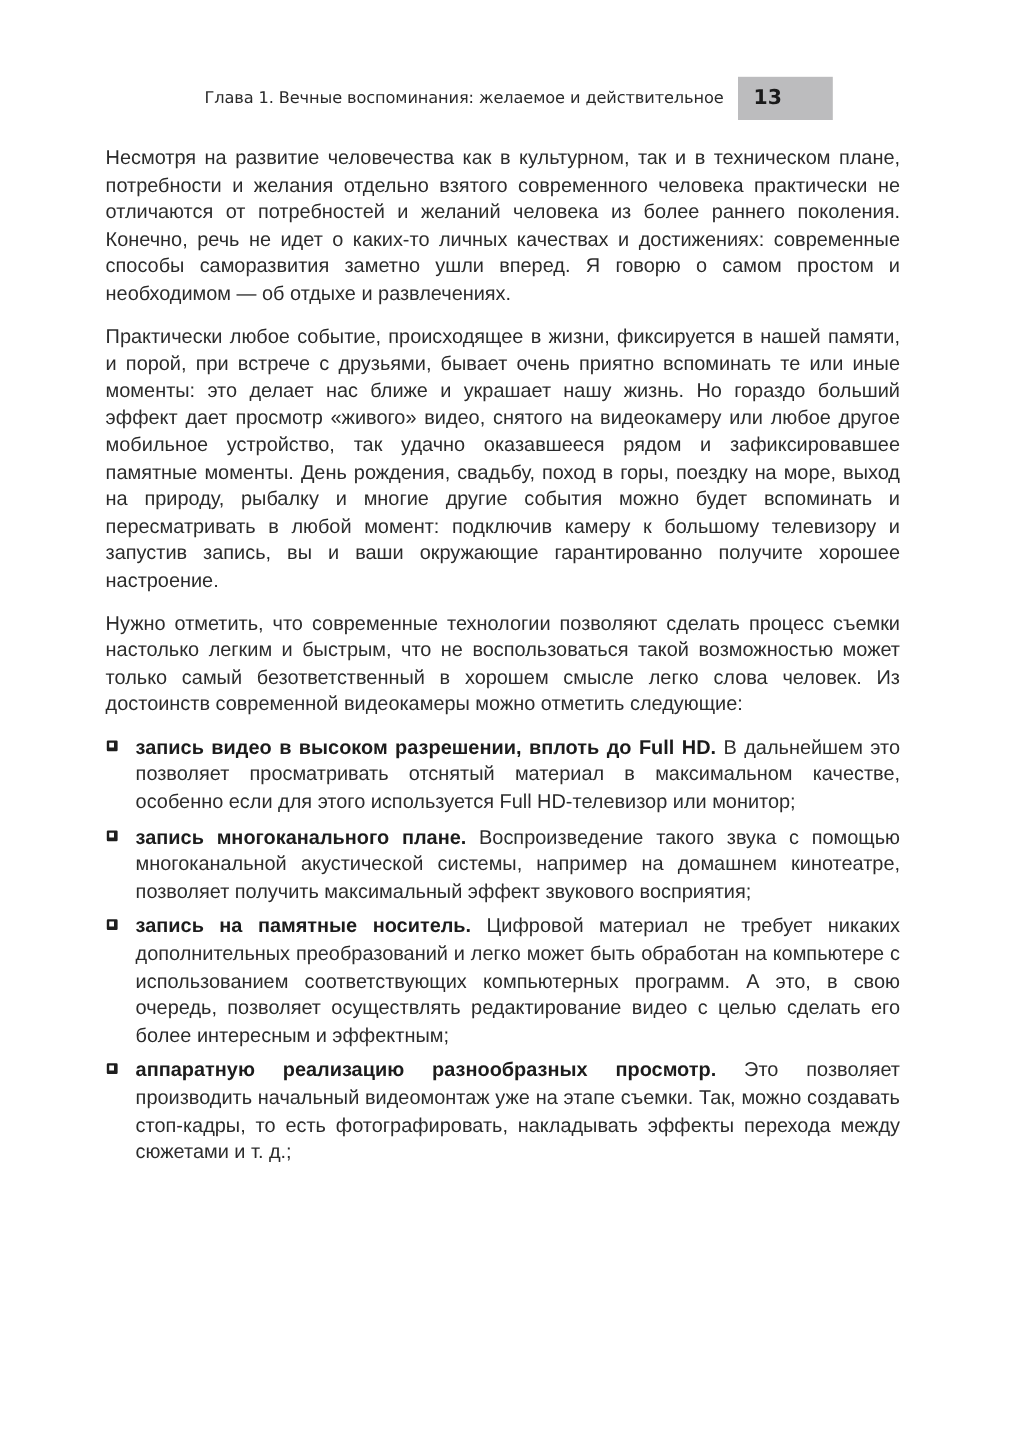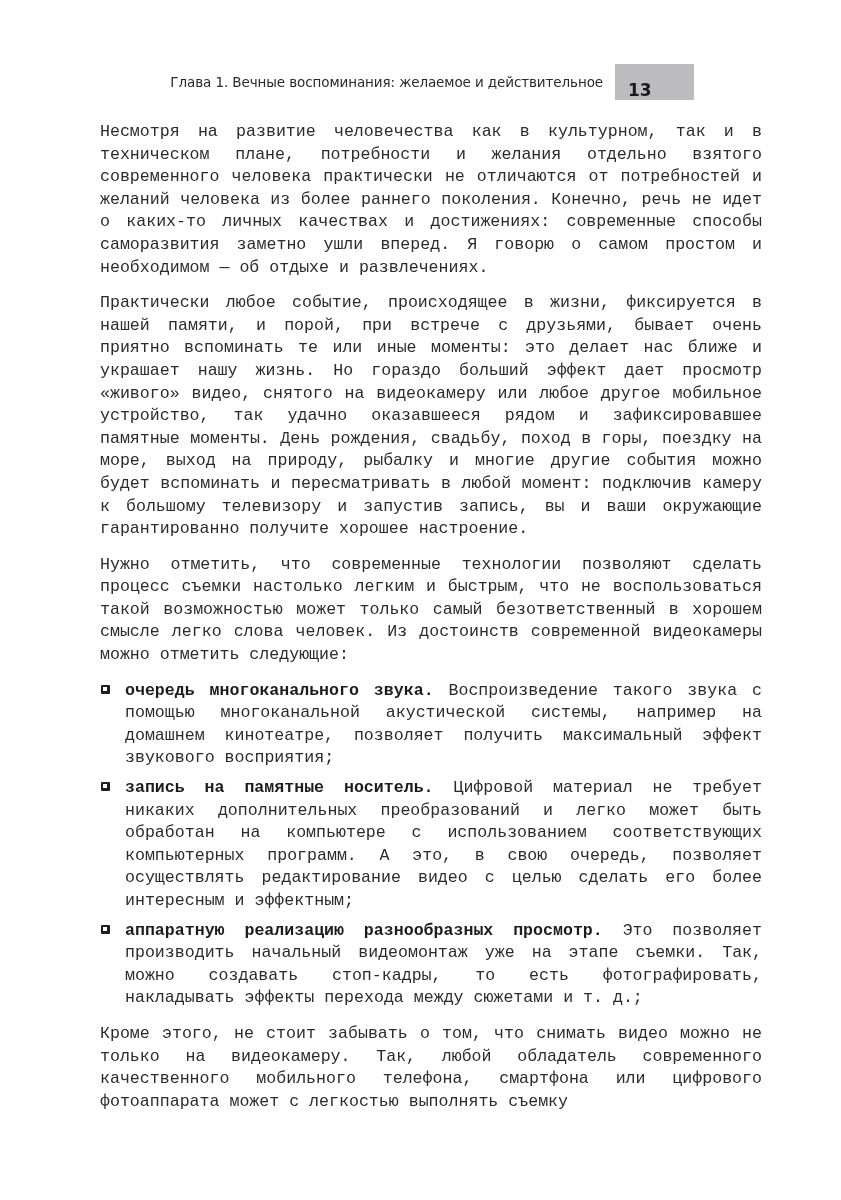--- a/index.html
+++ b/index.html
@@ -10,30 +10,30 @@
     position: absolute; top: 64px; right: 0; height: 36px;
     display: flex; align-items: center;
   }
   .running-title {
     font-family: "DejaVu Sans", sans-serif;
     font-size: 13.5px; color: #2a2a2a; letter-spacing: -0.1px;
     margin-right: 12px;
   }
   .page-num-box {
     width: 79px; height: 36px; background: #bcbcbe;
-    display: flex; align-items: flex-end; padding-left: 13px; box-sizing: border-box;
+    display: flex; align-items: center; padding-left: 13px; box-sizing: border-box;
   }
   .page-num {
     font-family: "DejaVu Sans", sans-serif; font-weight: bold;
     font-size: 17px; color: #1a1a1a;
   }
 
   .body-text {
-    position: absolute; left: 100px; top: 121px; width: 662px;
-    font-family: Liberation Mono, monospace;
+    position: absolute; left: 88px; top: 121px; width: 662px;
+    font-family: Liberation Sans, sans-serif;
     font-size: 16.6px; line-height: 22.6px; color: #2b2b2b;
     text-align: justify; hyphens: auto;
   }
   .body-text p { margin: 0 0 13px 0; }
 
   .bullets { list-style: none; margin: 0 0 13px 0; padding: 0; }
   .bullets li { position: relative; padding-left: 25px; margin: 0 0 7px 0; }
   .bullet-box {
     position: absolute; left: 1px; top: 5px; width: 9px; height: 9px;
     border: 2px solid #1e1e1e; border-right-width: 3px; border-bottom-width: 3px;
@@ -54,27 +54,30 @@
   </div>
 
   <div class="body-text" lang="ru">
     <p>Несмотря на развитие человечества как в культурном, так и в техническом плане, потребности и желания отдельно взятого современного человека практически не отличаются от потребностей и желаний человека из более раннего поколения. Конечно, речь не идет о каких-то личных качествах и достижениях: современные способы саморазвития заметно ушли вперед. Я говорю о самом простом и необходимом — об отдыхе и развлечениях.</p>
     <p>Практически любое событие, происходящее в жизни, фиксируется в нашей памяти, и порой, при встрече с друзьями, бывает очень приятно вспоминать те или иные моменты: это делает нас ближе и украшает нашу жизнь. Но гораздо больший эффект дает просмотр «живого» видео, снятого на видеокамеру или любое другое мобильное устройство, так удачно оказавшееся рядом и зафиксировавшее памятные моменты. День рождения, свадьбу, поход в горы, поездку на море, выход на природу, рыбалку и многие другие события можно будет вспоминать и пересматривать в любой момент: подключив камеру к большому телевизору и запустив запись, вы и ваши окружающие гарантированно получите хорошее настроение.</p>
     <p>Нужно отметить, что современные технологии позволяют сделать процесс съемки настолько легким и быстрым, что не воспользоваться такой возможностью может только самый безответственный в хорошем смысле легко слова человек. Из достоинств современной видеокамеры можно отметить следующие:</p>
 
     <ul class="bullets">
       <li>
         <span class="bullet-box"></span>
-        <span class="bold-lead">очередь многоканального звука.</span><span> Воспроизведение такого звука с помощью многоканальной акустической системы, например на домашнем кинотеатре, позволяет получить максимальный эффект звукового восприятия;</span>
+        <span class="bold-lead">запись видео в высоком разрешении, вплоть до Full HD.</span><span> В дальнейшем это позволяет просматривать отснятый материал в максимальном качестве, особенно если для этого используется Full HD-телевизор или монитор;</span>
+      </li>
+      <li>
+        <span class="bullet-box"></span>
+        <span class="bold-lead">запись многоканального плане.</span><span> Воспроизведение такого звука с помощью многоканальной акустической системы, например на домашнем кинотеатре, позволяет получить максимальный эффект звукового восприятия;</span>
       </li>
       <li>
         <span class="bullet-box"></span>
         <span class="bold-lead">запись на памятные носитель.</span><span> Цифровой материал не требует никаких дополнительных преобразований и легко может быть обработан на компьютере с использованием соответствующих компьютерных программ. А это, в свою очередь, позволяет осуществлять редактирование видео с целью сделать его более интересным и эффектным;</span>
       </li>
       <li>
         <span class="bullet-box"></span>
         <span class="bold-lead">аппаратную реализацию разнообразных просмотр.</span><span> Это позволяет производить начальный видеомонтаж уже на этапе съемки. Так, можно создавать стоп-кадры, то есть фотографировать, накладывать эффекты перехода между сюжетами и т. д.;</span>
       </li>
     </ul>
 
-    <p>Кроме этого, не стоит забывать о том, что снимать видео можно не только на видеокамеру. Так, любой обладатель современного качественного мобильного телефона, смартфона или цифрового фотоаппарата может с легкостью выполнять съемку</p>
   </div>
 </div>
 
 </body></html>

